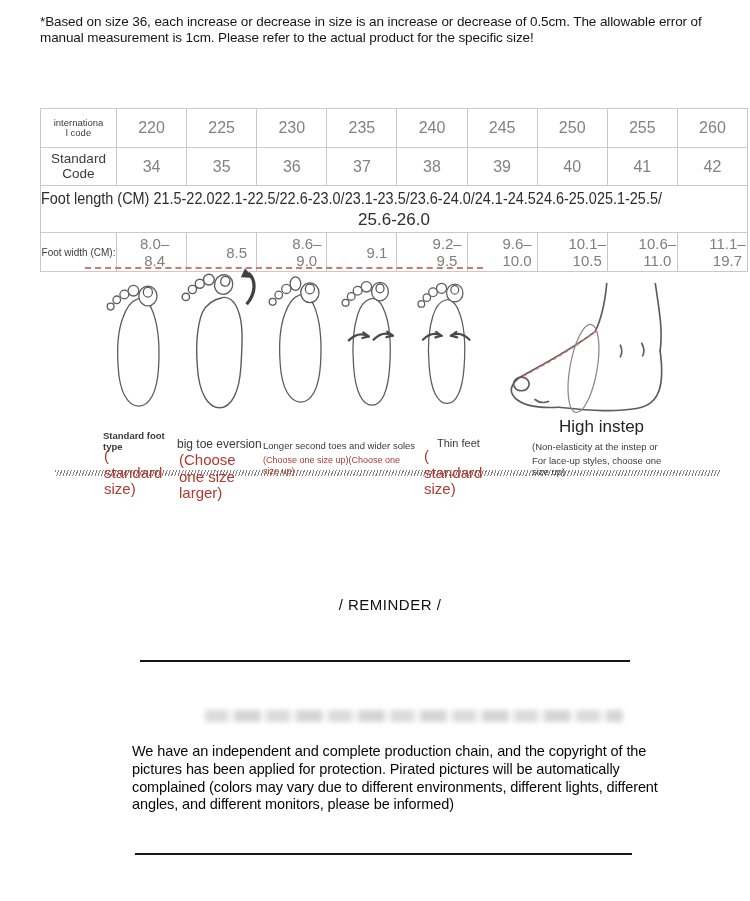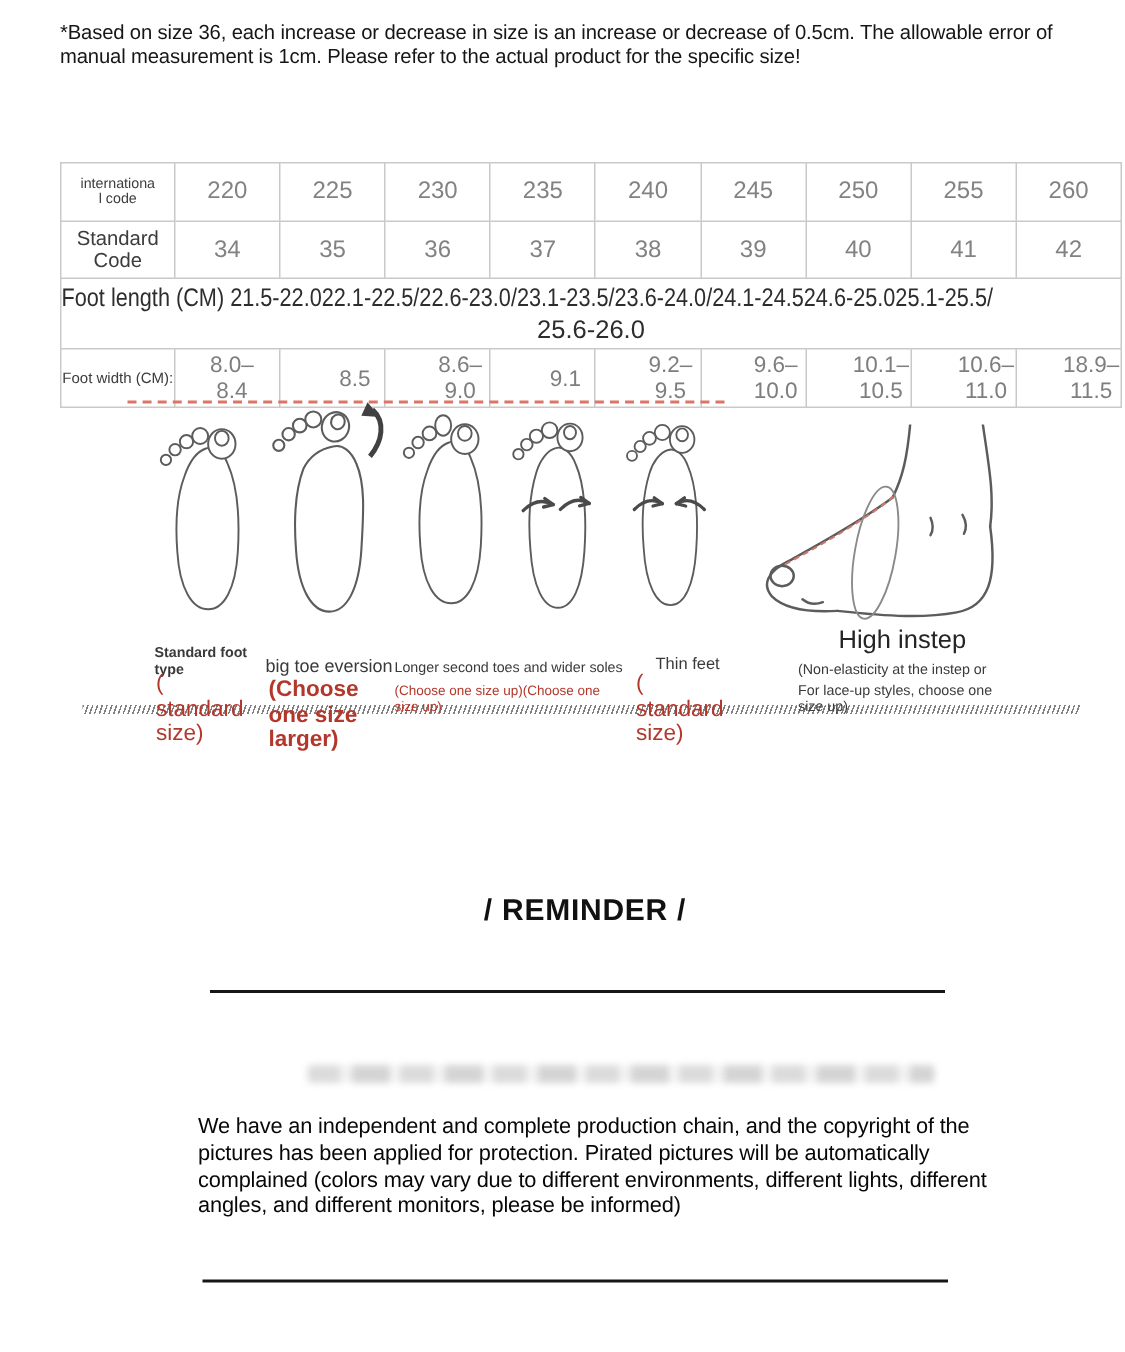--- a/index.html
+++ b/index.html
@@ -28,34 +28,34 @@
 
   
   .toe-line{position:absolute;left:85px;top:267px;width:398px;height:0;
             border-top:2px dashed #dd7566;z-index:1;}
   .foot{position:absolute;z-index:2;}
   .guide-title{position:absolute;color:#3a3a3a;z-index:4;}
   .guide-note{position:absolute;color:#b2382c;z-index:4;}
   .t-standard{left:103px;top:431px;width:80px;font-size:9.5px;line-height:10.5px;font-weight:bold;}
   .n-standard{left:104px;top:448px;font-size:15px;line-height:16.5px;}
   .t-eversion{left:177px;top:437px;font-size:12px;white-space:nowrap;}
-  .n-eversion{left:179px;top:452px;font-size:15px;line-height:16.5px;font-weight:bold;}
+  .n-eversion{left:179px;top:452px;font-size:15px;line-height:16.5px;}
   .t-longer{left:263px;top:440px;font-size:9.5px;white-space:nowrap;}
   .n-longer{left:263px;top:455px;font-size:9px;line-height:10.5px;}
   .t-thin{left:437px;top:437px;font-size:11px;white-space:nowrap;}
   .n-thin{left:424px;top:448px;font-size:15px;line-height:16.5px;}
   .instep-title{position:absolute;left:559px;top:417px;font-size:17px;color:#242424;z-index:4;}
   .instep-note{position:absolute;left:532px;top:441px;font-size:9.5px;line-height:11.5px;color:#3a3a3a;z-index:4;}
 
   .hatch{position:absolute;left:55px;top:470px;width:665px;height:6px;z-index:3;opacity:.85;
          background:repeating-linear-gradient(110deg,#6a6a6a 0,#6a6a6a 1px,rgba(255,255,255,0) 1px,rgba(255,255,255,0) 3px);}
 
   
   .reminder-title{position:absolute;left:0;top:596px;width:750px;box-sizing:border-box;padding-left:30px;
-                  text-align:center;font-size:20px;font-weight:bold;color:#111;letter-spacing:.5px;}
+                  text-align:center;font-size:15px;font-weight:normal;color:#111;letter-spacing:.5px;}
   .hr{position:absolute;height:2px;background:#161616;}
   .hr1{left:140px;top:660px;width:490px;}
   .hr2{left:135px;top:853px;width:497px;}
   .watermark{position:absolute;left:205px;top:710px;width:418px;height:12px;border-radius:3px;
              filter:blur(2.5px);opacity:.75;
              background:repeating-linear-gradient(90deg,#cfcfcf 0,#cfcfcf 22px,#efefef 22px,#efefef 30px,#c6c6c6 30px,#c6c6c6 55px,#f2f2f2 55px,#f2f2f2 62px);}
   .body-text{position:absolute;left:120px;top:731px;width:556px;margin:12px;
              font-size:14.5px;line-height:17.8px;color:#070707;letter-spacing:-.1px;}
 </style>
 </head>
@@ -118,21 +118,21 @@
       <tr class="r4">
         <td class="lbl widlbl">Foot width (CM):</td>
         <td class="val"><span class="shift-left">8.0–8.4</span></td>
         <td class="val">8.5</td>
         <td class="val">8.6–9.0</td>
         <td class="val">9.1</td>
         <td class="val">9.2–9.5</td>
         <td class="val">9.6–10.0</td>
         <td class="val">10.1–10.5</td>
         <td class="val">10.6–11.0</td>
-        <td class="val">18.9–11.5</td>
+        <td class="val">11.1–19.7</td>
       </tr>
     </tbody>
   </table>
 
   <div class="toe-line"></div>
 
   <svg class="foot" style="left:100px;top:262px" width="76" height="166" viewBox="0 0 100 175">
     <g fill="#ffffff" stroke="#5c5c5c" stroke-width="1.7">
       <path d="M30,52 C24,68 22,92 24,118 C26,150 37,168 51,168 C65,168 75,150 77,118 C79,86 76,58 68,40 C64,30 56,24 49,27 C40,30 34,40 30,52 Z"></path>
       <ellipse cx="63" cy="23" rx="12" ry="13"></ellipse>

